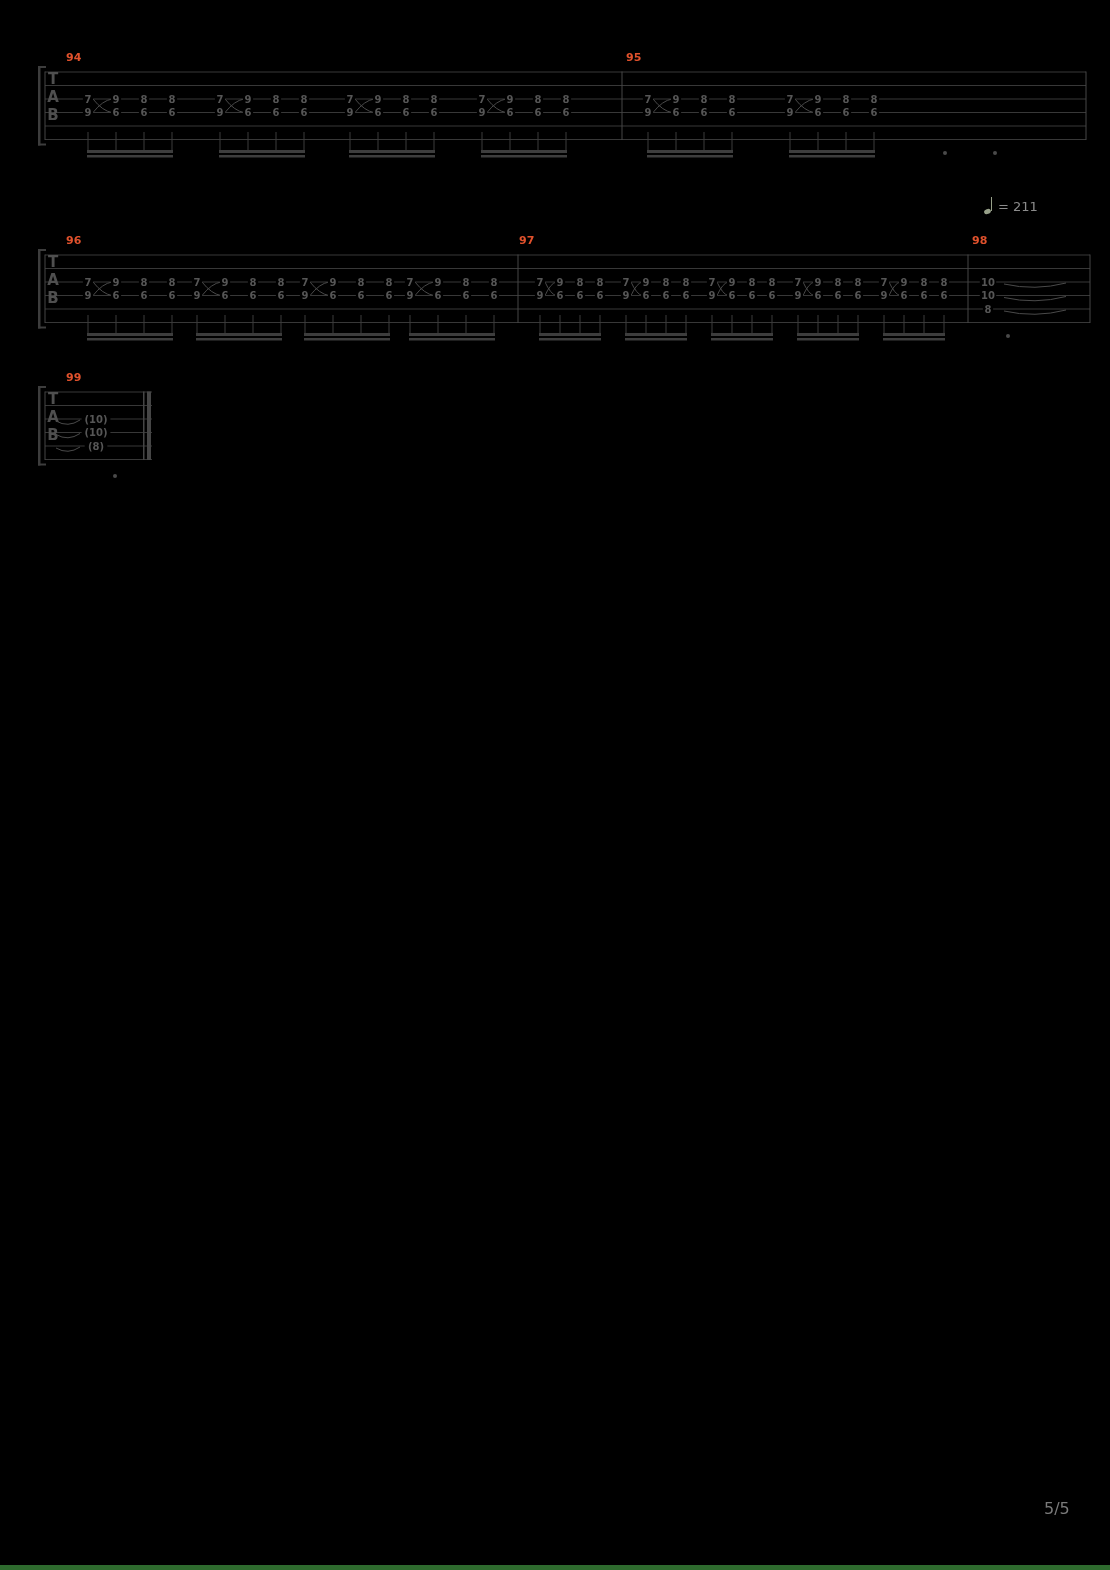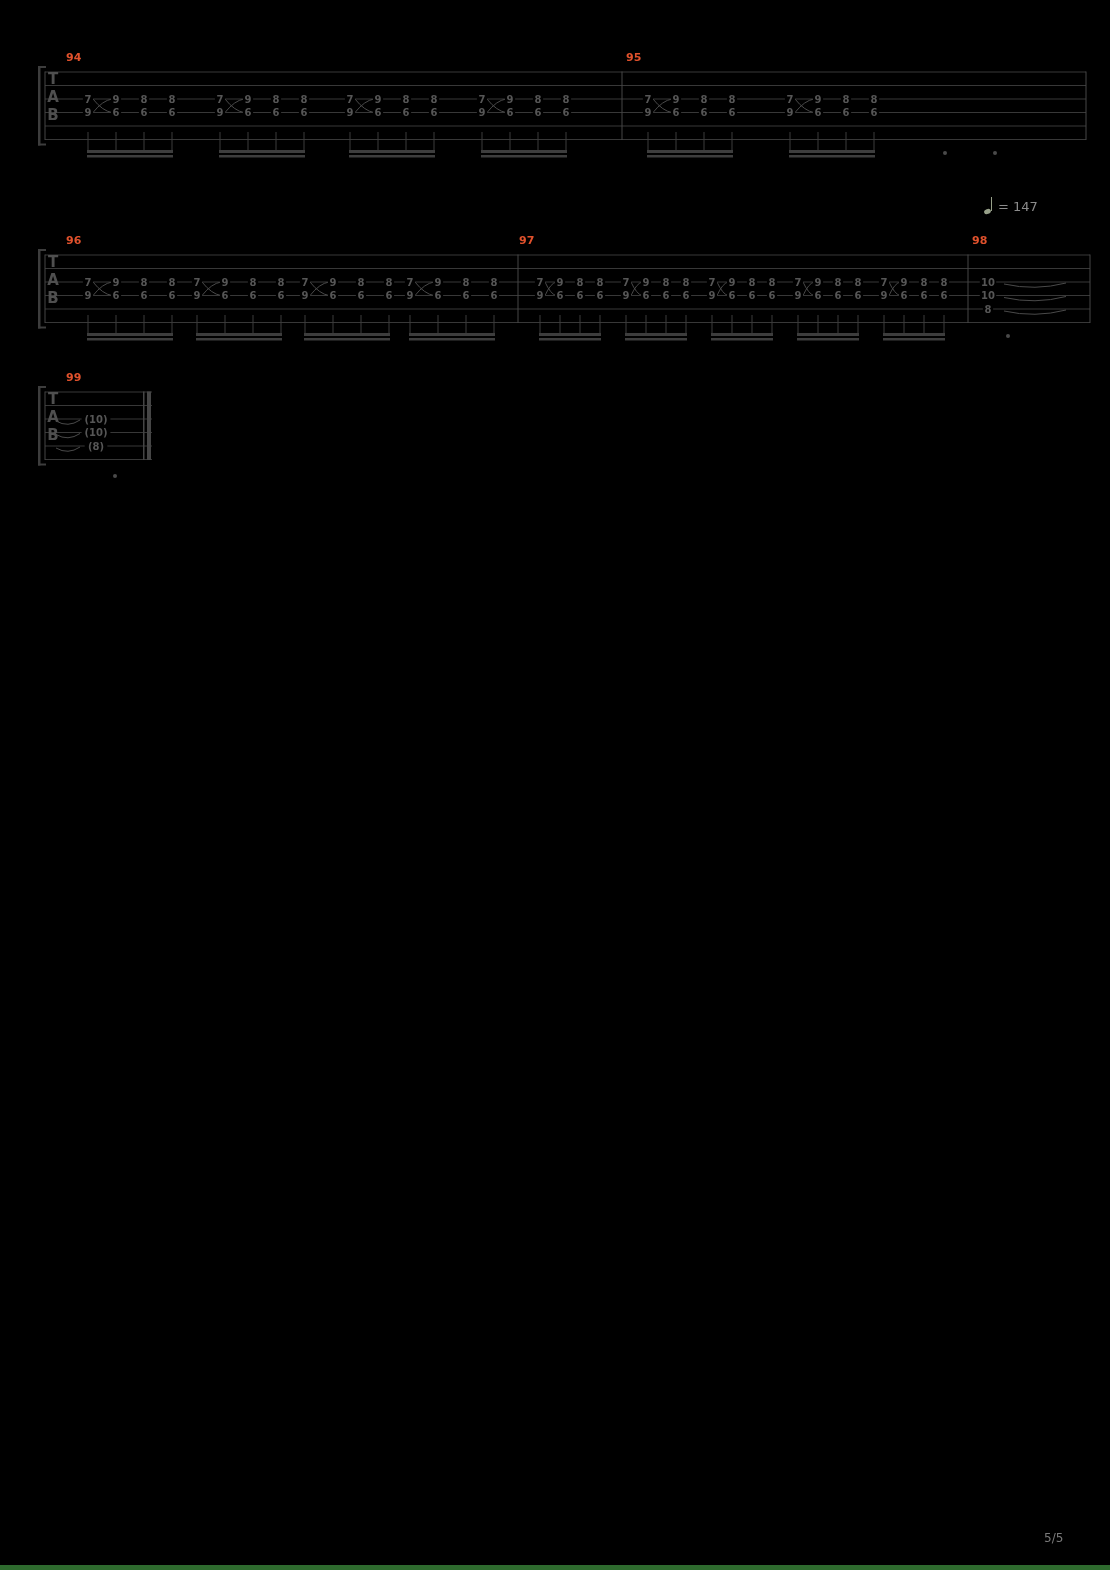--- a/index.html
+++ b/index.html
@@ -53,22 +53,22 @@
     width: 1.5px;
     height: 14px;
   }
   #tempo .bpm {
     font-size: 13px;
     line-height: 15px;
   }
   #footer {
     position: absolute;
     left: 1044px;
-    top: 1531px;
-    font-size: 12px;
+    top: 1499px;
+    font-size: 16px;
   }
   #bottombar {
     position: absolute;
     left: 0;
     bottom: 0;
     width: 100%;
     height: 5px;
   }
 </style>
 </head>
@@ -516,19 +516,19 @@
         <path d="M 56 448 Q 68 455 80 447" stroke="#4a4a4a" stroke-width="1" fill="none"></path>
         <circle cx="115" cy="476" r="2" fill="#4a4a4a"></circle>
       </g>
     </svg>
 
   <div id="tempo">
     <span class="qnote">
       <span class="head" style="background: rgb(151, 160, 137);"></span>
       <span class="stem" style="background: rgb(151, 160, 137);"></span>
     </span>
-    <span class="bpm" style="color: rgb(140, 140, 140);">= 147</span>
+    <span class="bpm" style="color: rgb(140, 140, 140);">= 211</span>
   </div>
 
   <div id="footer" style="color: rgb(122, 122, 122);">5/5</div>
 
   <div id="bottombar" style="background: rgb(46, 107, 46);"></div>
 </div>
 
 </body></html>

